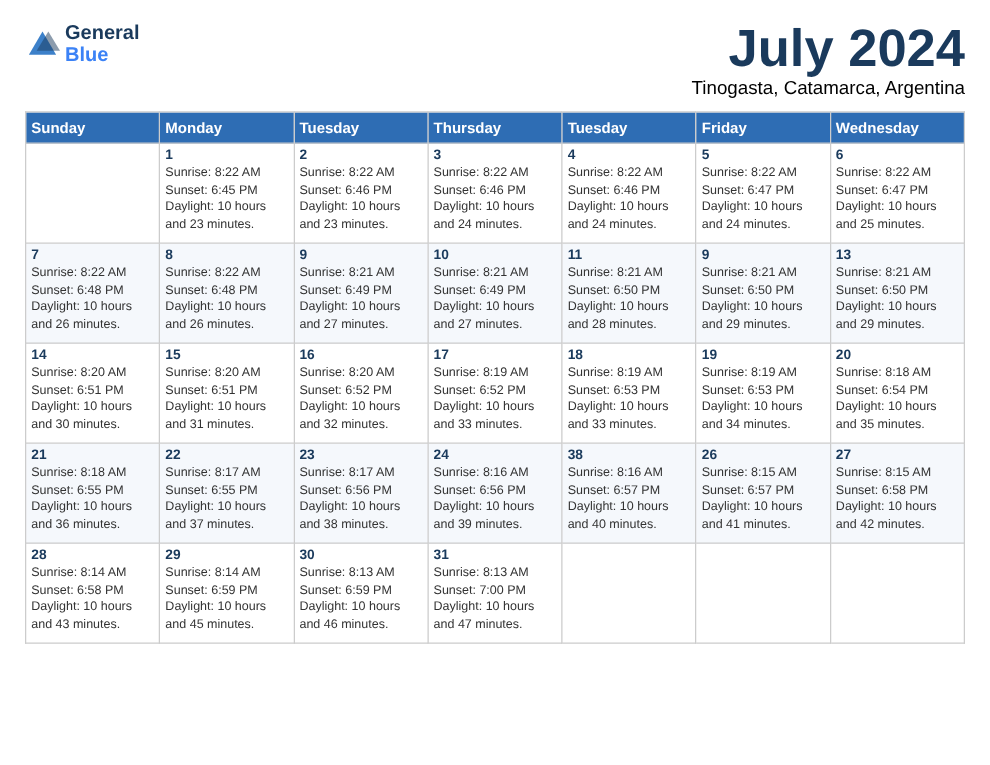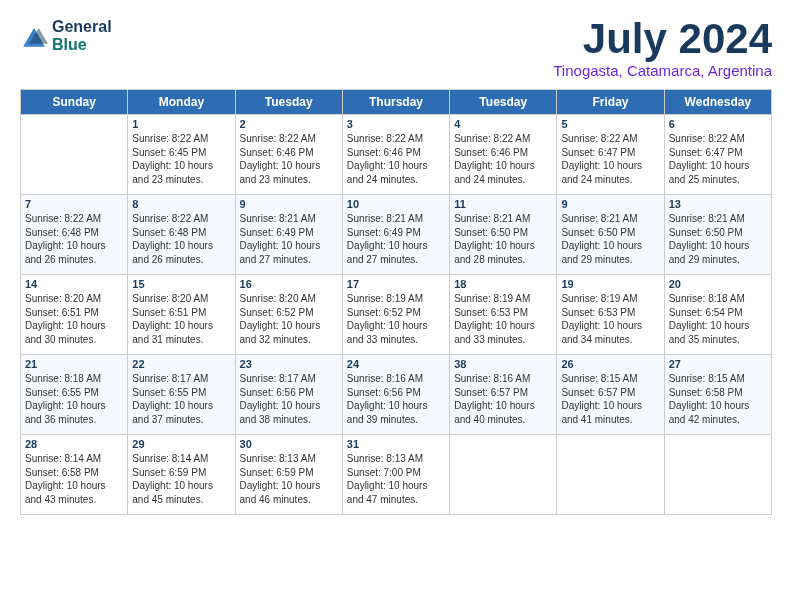--- a/index.html
+++ b/index.html
@@ -15,21 +15,21 @@
       padding: 18px 20px 12px 20px;
     }
     .header-area {
       display: flex;
       justify-content: space-between;
       align-items: flex-start;
       margin-bottom: 10px;
     }
     .logo {
       display: flex;
-      align-items: flex-end;
+      align-items: center;
       gap: 4px;
     }
     .logo-text {
       font-size: 16px;
       font-weight: bold;
       color: #1a3a5c;
       line-height: 1.1;
     }
     .logo-icon {
       width: 28px;
@@ -39,35 +39,35 @@
       text-align: right;
     }
     .month-title {
       font-size: 42px;
       font-weight: bold;
       color: #1a3a5c;
       line-height: 1;
     }
     .location {
       font-size: 15px;
-      color: #6d28d9;
+      color: #000000;
       margin-top: 2px;
     }
     table {
       width: 100%;
       border-collapse: collapse;
       table-layout: fixed;
     }
     thead tr th {
       background: #2e6db4;
       color: #fff;
       font-size: 12px;
       font-weight: bold;
       padding: 5px 4px;
-      text-align: center;
+      text-align: left;
       border: 1px solid #ccc;
     }
     tbody tr td {
       border: 1px solid #ccc;
       vertical-align: top;
       padding: 3px 4px;
       font-size: 9.5px;
       color: #222;
       height: 80px;
     }
@@ -98,21 +98,21 @@
 
 <div class="page">
   <div class="header-area">
     <div class="logo">
       <svg class="logo-icon" viewBox="0 0 36 36">
         <polygon points="18,4 32,28 4,28" fill="#1a6abf" opacity="0.85"></polygon>
         <polygon points="24,4 36,24 12,24" fill="#1a3a5c" opacity="0.5"></polygon>
       </svg>
       <div class="logo-text">
         <div><span style="color:#1a3a5c">General</span></div>
-        <div><span style="color:#0f766e">Blue</span></div>
+        <div><span style="color:#3b82f6">Blue</span></div>
       </div>
     </div>
     <div class="title-area">
       <div class="month-title">July 2024</div>
       <div class="location">Tinogasta, Catamarca, Argentina</div>
     </div>
   </div>
 
   <table>
     <thead>

